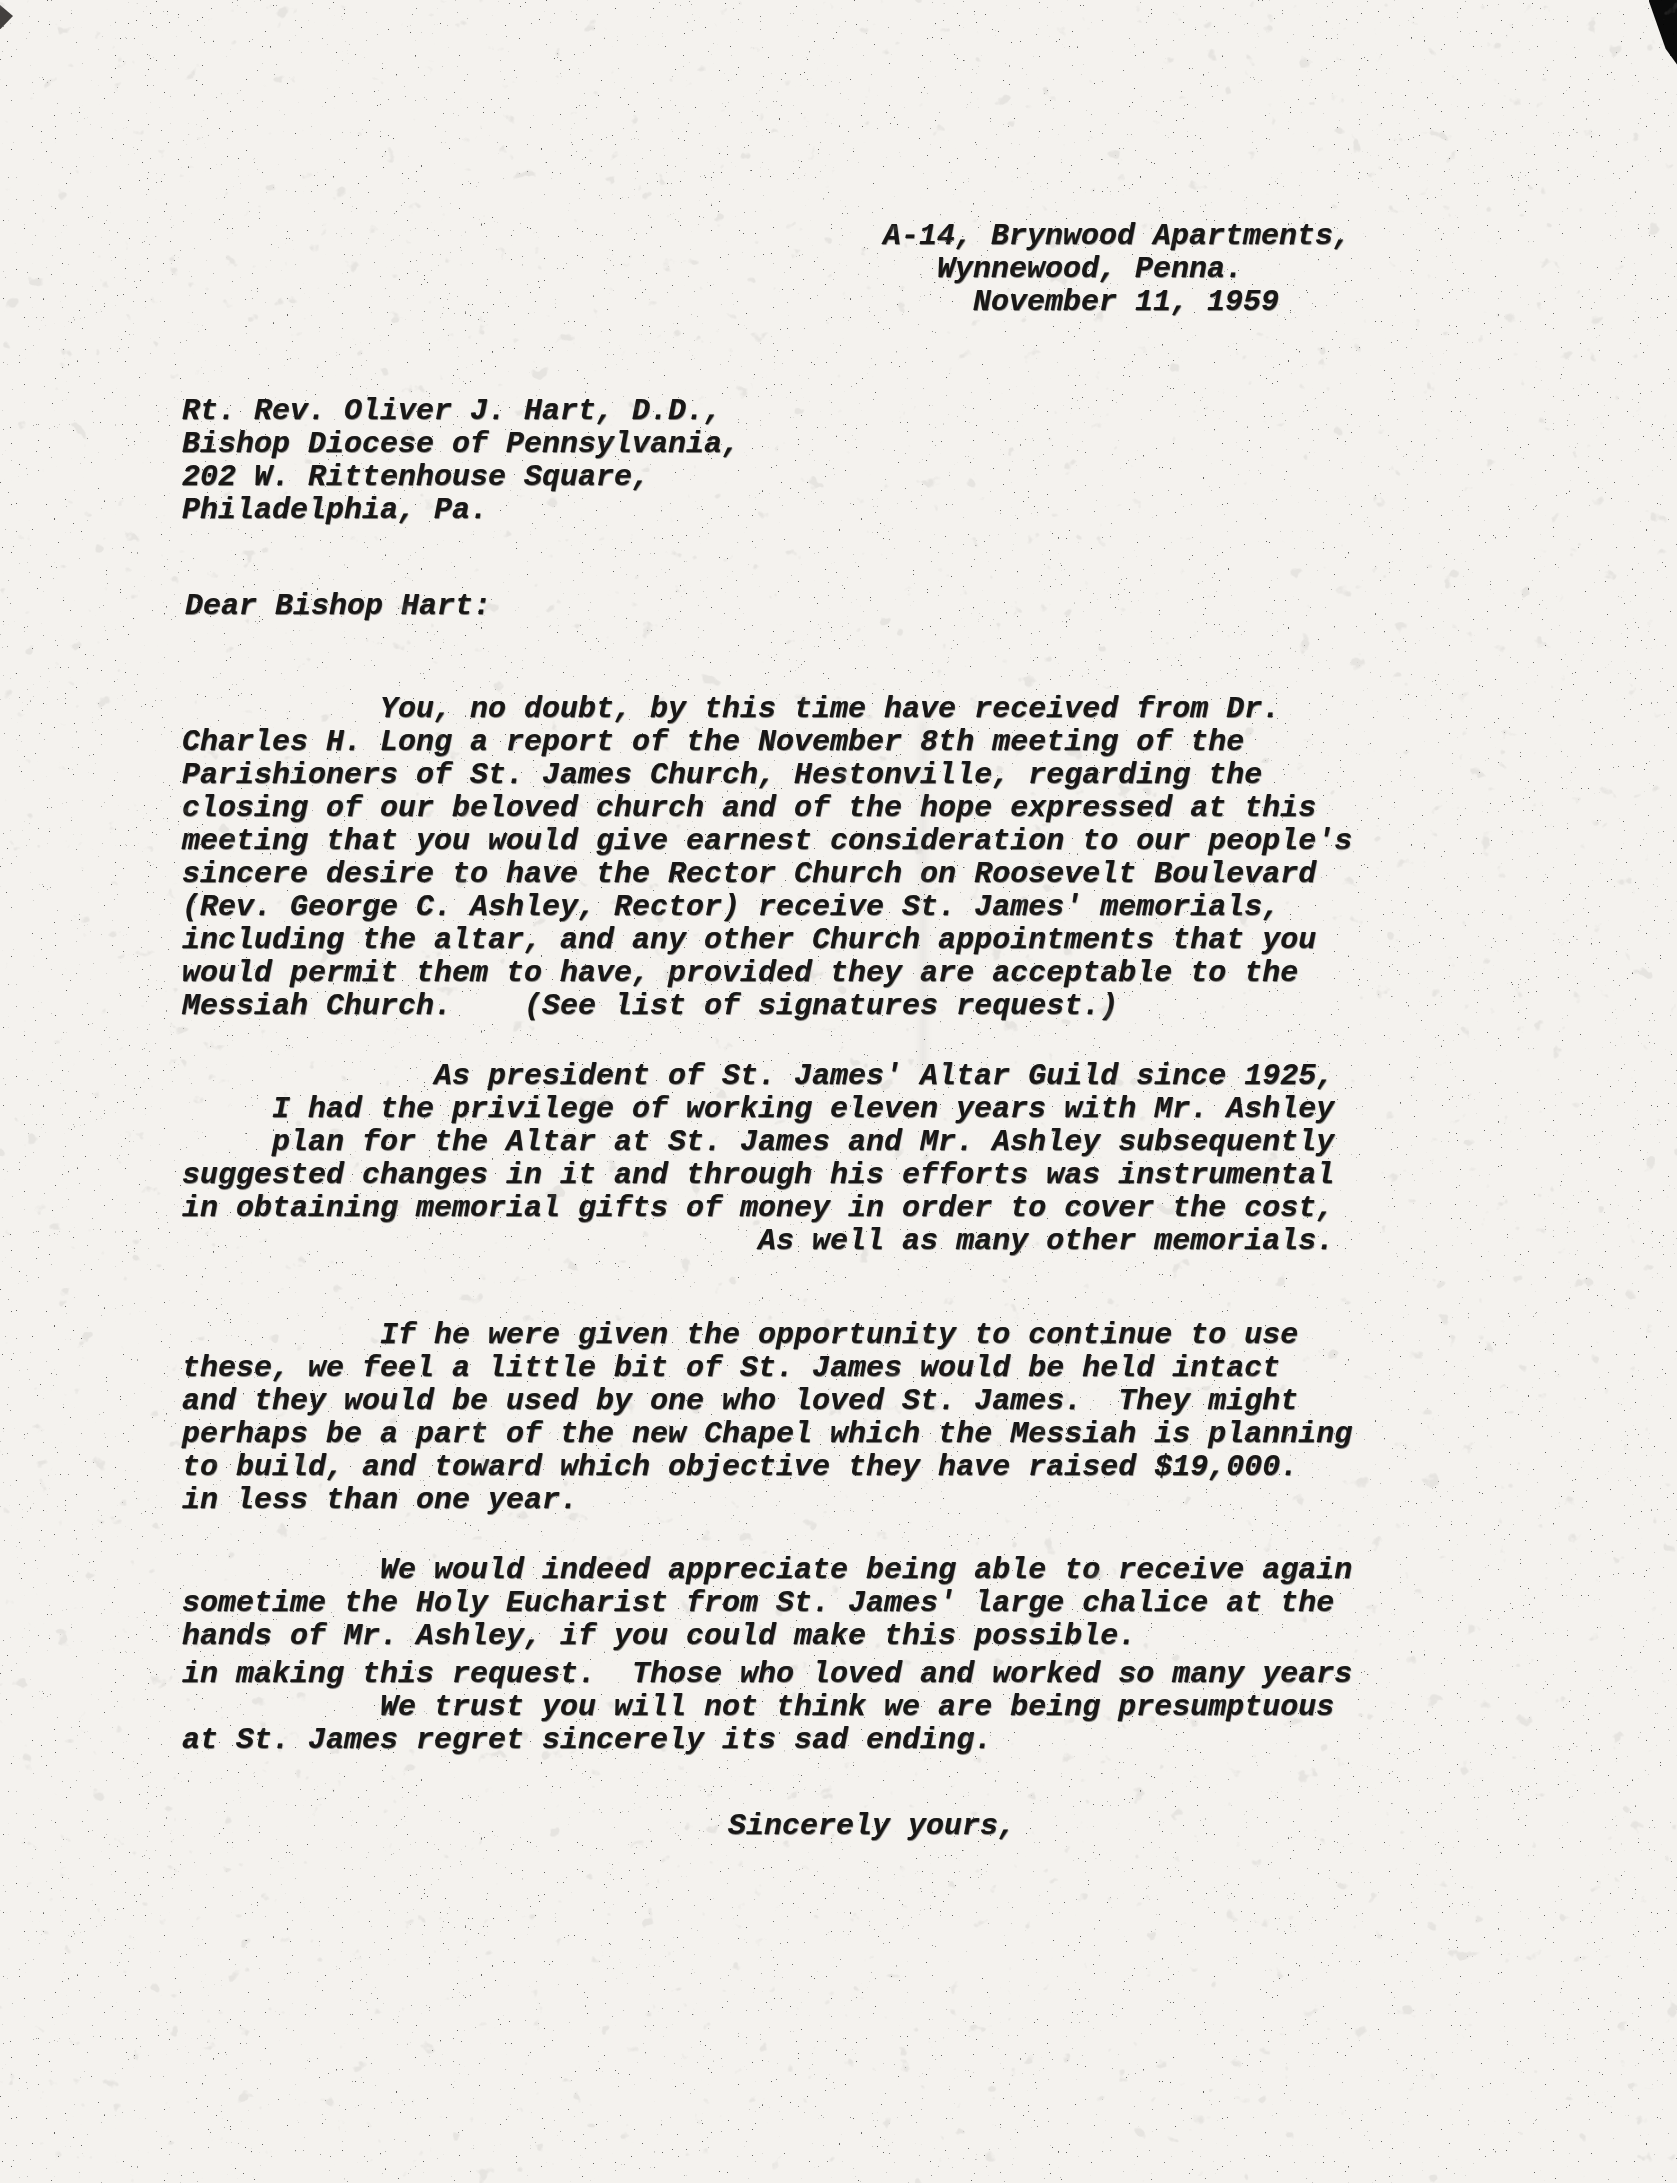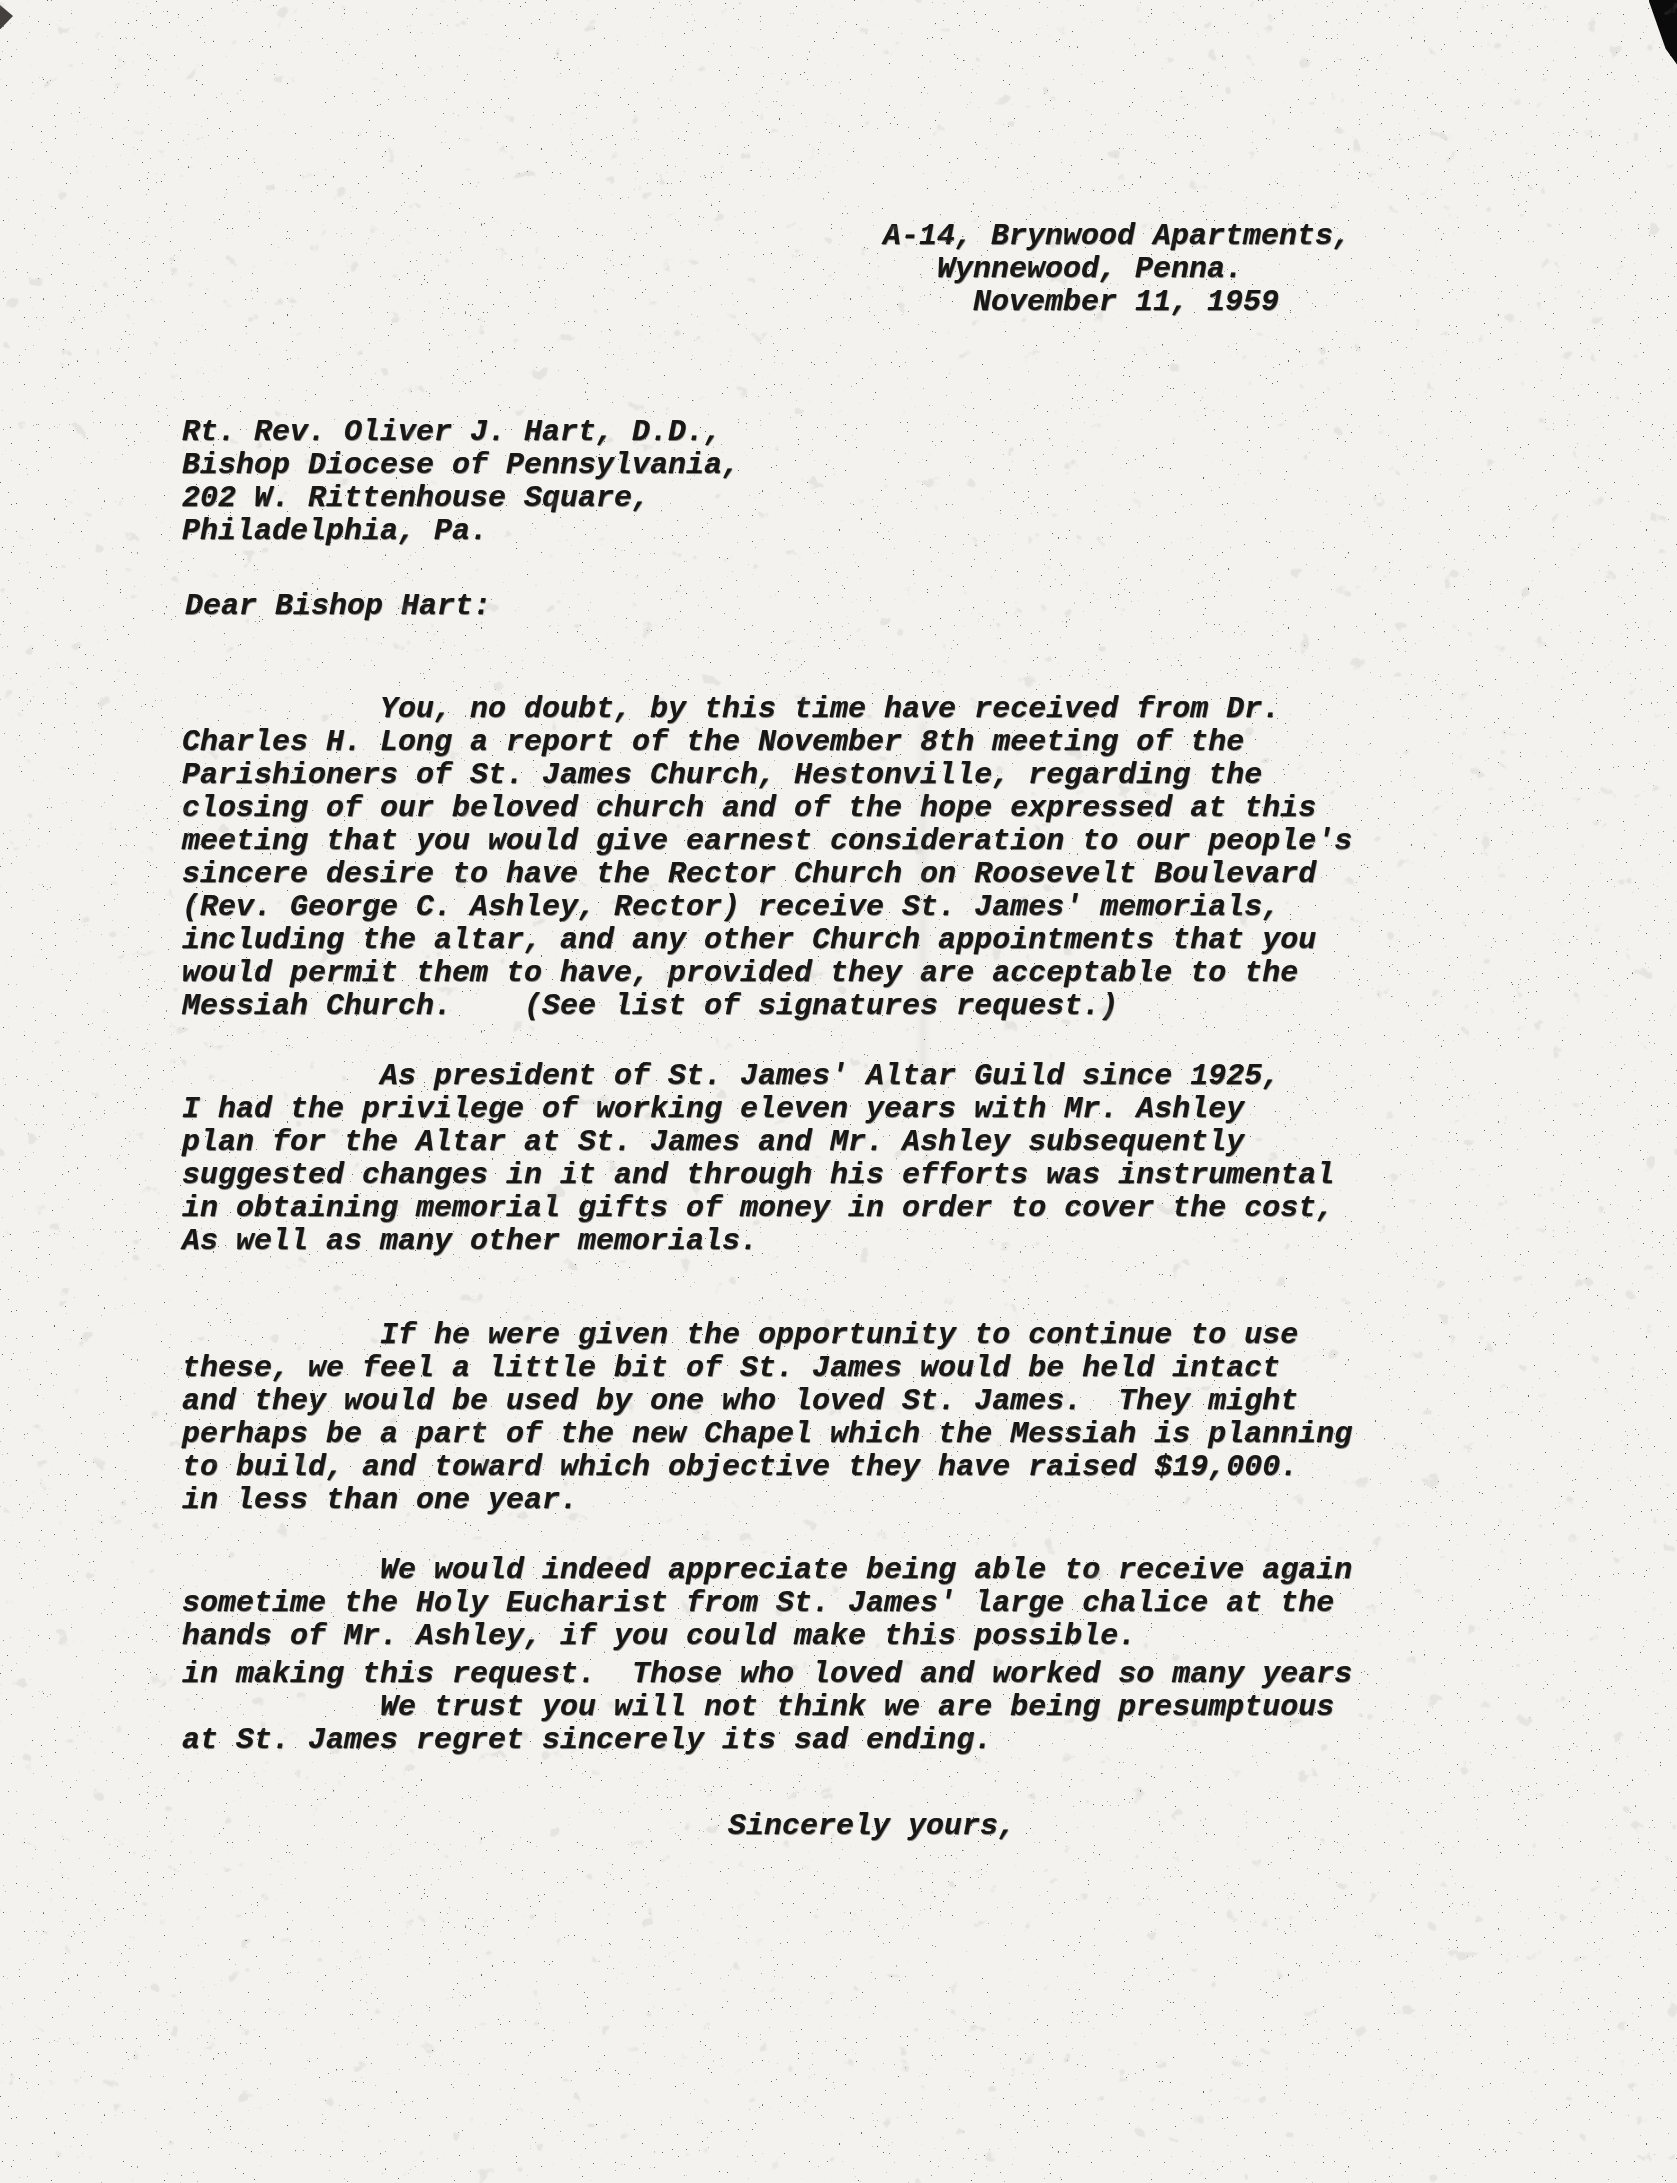--- a/index.html
+++ b/index.html
@@ -20,26 +20,26 @@
   }
   .line{
     white-space:pre;
     font-size:30px;
     line-height:33px;
     letter-spacing:0;
     text-shadow:0.5px 0.5px 0.7px rgba(15,15,15,0.55), -0.2px 0 0.5px rgba(15,15,15,0.35);
     font-style:italic;
   }
   .sender-block{position:absolute;left:883px;top:220px;}
-  .recipient-block{position:absolute;left:182px;top:416px;}
+  .recipient-block{position:absolute;left:182px;top:395px;}
   .salutation{position:absolute;left:185px;top:590px;}
   .body-block{position:absolute;left:182px;top:0;width:1328px;height:1877px;}
   .paragraph{position:absolute;left:0;}
   .para-1{top:693px;}
-  .para-2{top:1060px;}
+  .para-2{top:1060px;text-align:right;}
   .para-3{top:1319px;}
   .para-4{top:1554px;}
   .para-5{top:1658px;}
   .closing{position:absolute;left:728px;top:1810px;text-align:center;}
   .signature-block{position:absolute;left:624px;top:1952px;display:flex;gap:59px;}
   .noise{position:absolute;left:0;top:0;pointer-events:none;}
   .corner-wedge{
     position:absolute;top:0;right:0;width:29.5px;height:66px;
     background:#0b0b0b;
     clip-path:polygon(100% 0,100% 100%,58% 74%,0 0);

